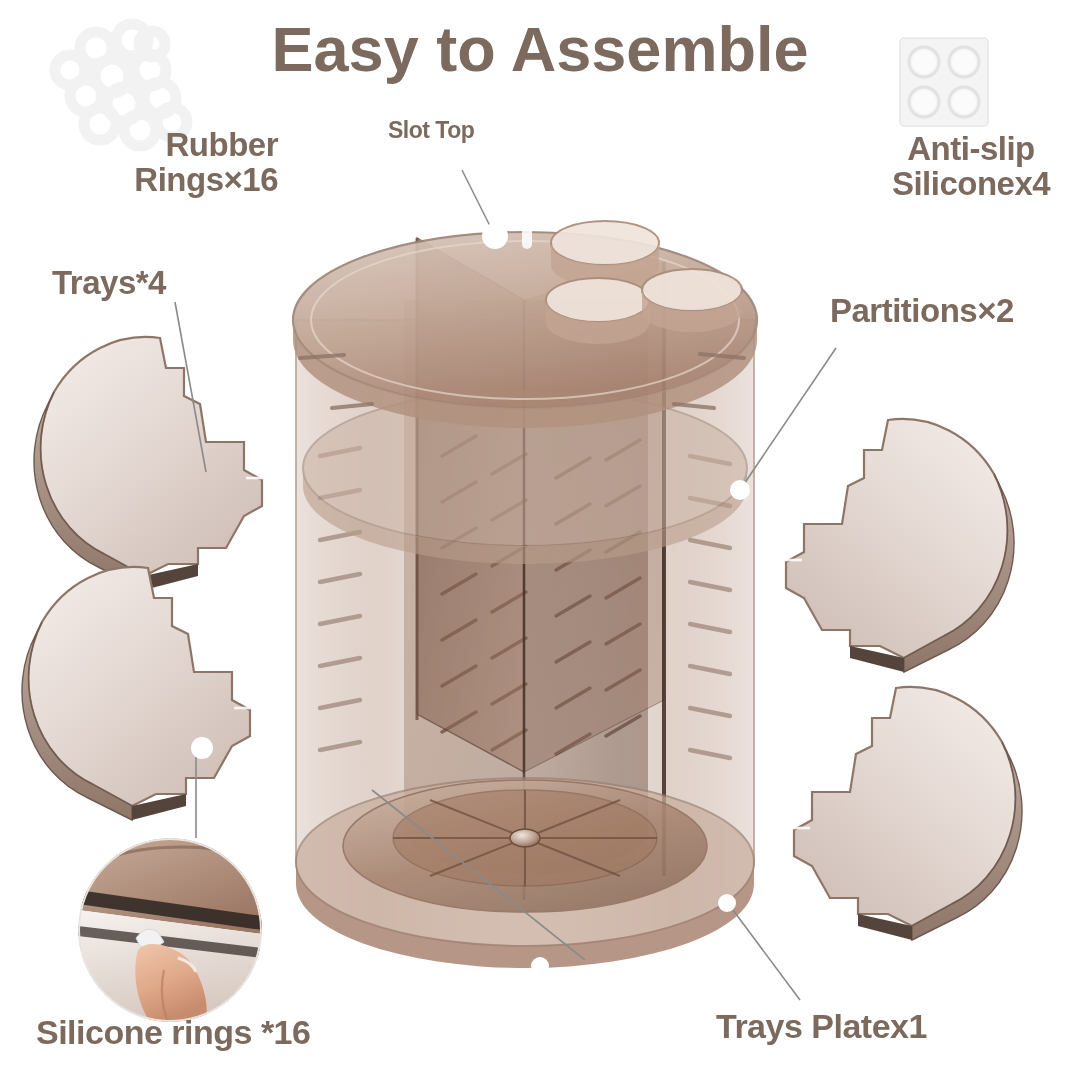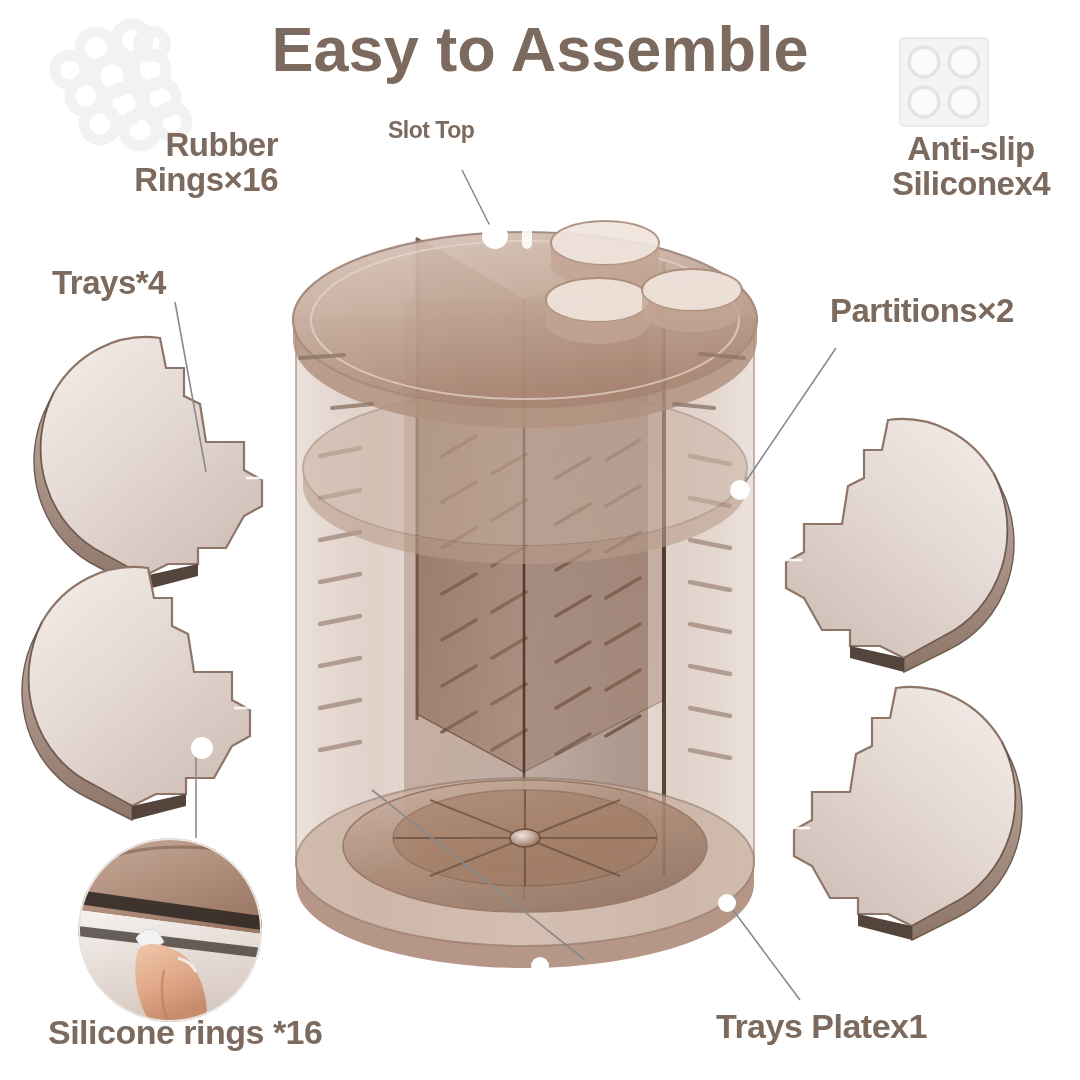--- a/index.html
+++ b/index.html
@@ -29,21 +29,21 @@
     font-size:63px;
     letter-spacing:0px;
     color:#7b6a5d;
     font-weight:bold;
   }
   #lbl-rubber   { left:48px;  top:128px; width:230px; text-align:right; font-size:33px;}
   #lbl-antislip { left:856px; top:132px; width:230px; text-align:center; font-size:33px;}
   #lbl-trays    { left:52px;  top:266px; font-size:33px;}
   #lbl-slottop  { left:388px; top:118px; font-size:23px;}
   #lbl-partition{ left:830px; top:278px; font-size:33px;margin-top:16px;}
-  #lbl-silring  { left:36px;  top:1014px;font-size:34px;margin-left:12px;}
+  #lbl-silring  { left:36px;  top:1014px;font-size:34px;}
   #lbl-bottom   { left:716px; top:1008px;font-size:34px;}
 
   
   svg#art{position:absolute;left:0;top:0;width:1080px;height:1080px;}
 
   
   #inset{
     position:absolute;left:78px;top:838px;width:184px;height:184px;
     border-radius:50%;overflow:hidden;
   }

